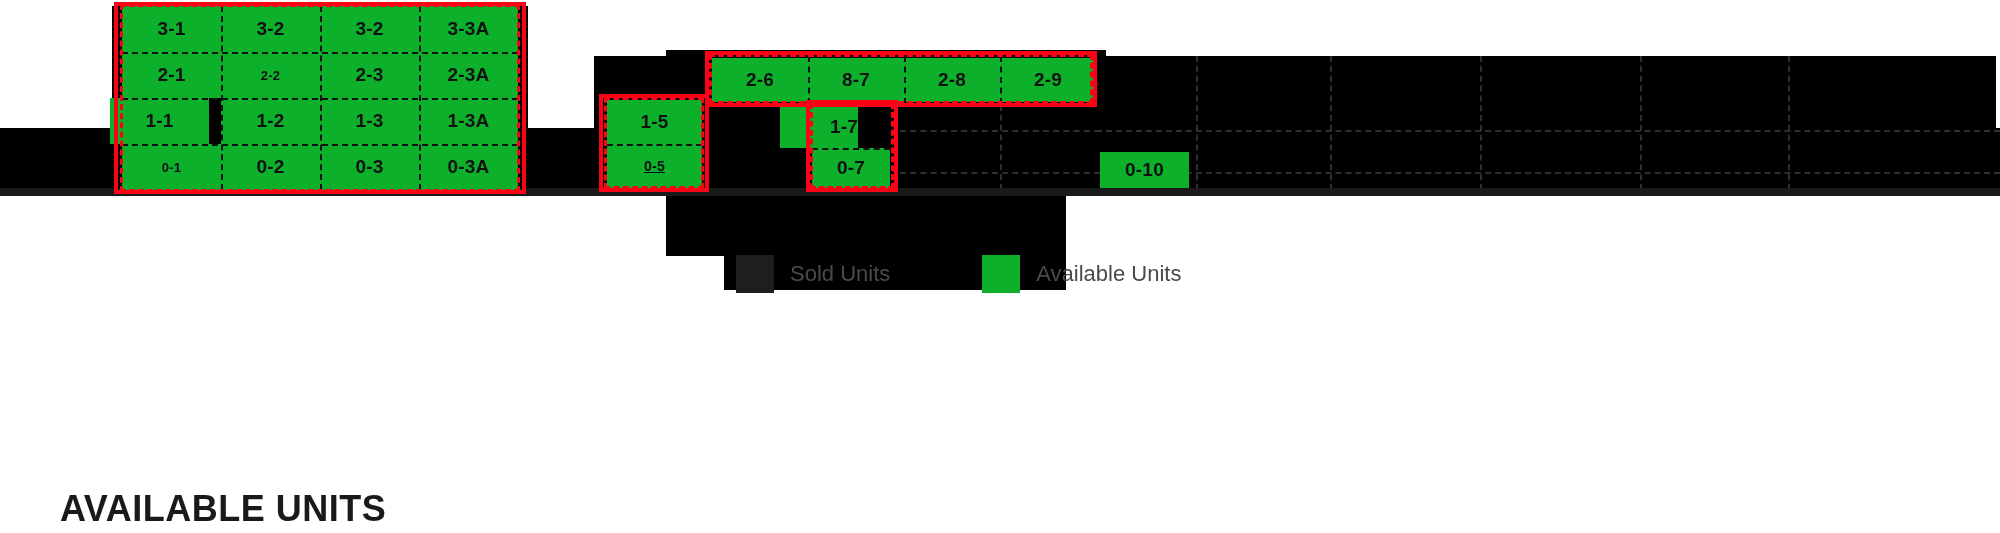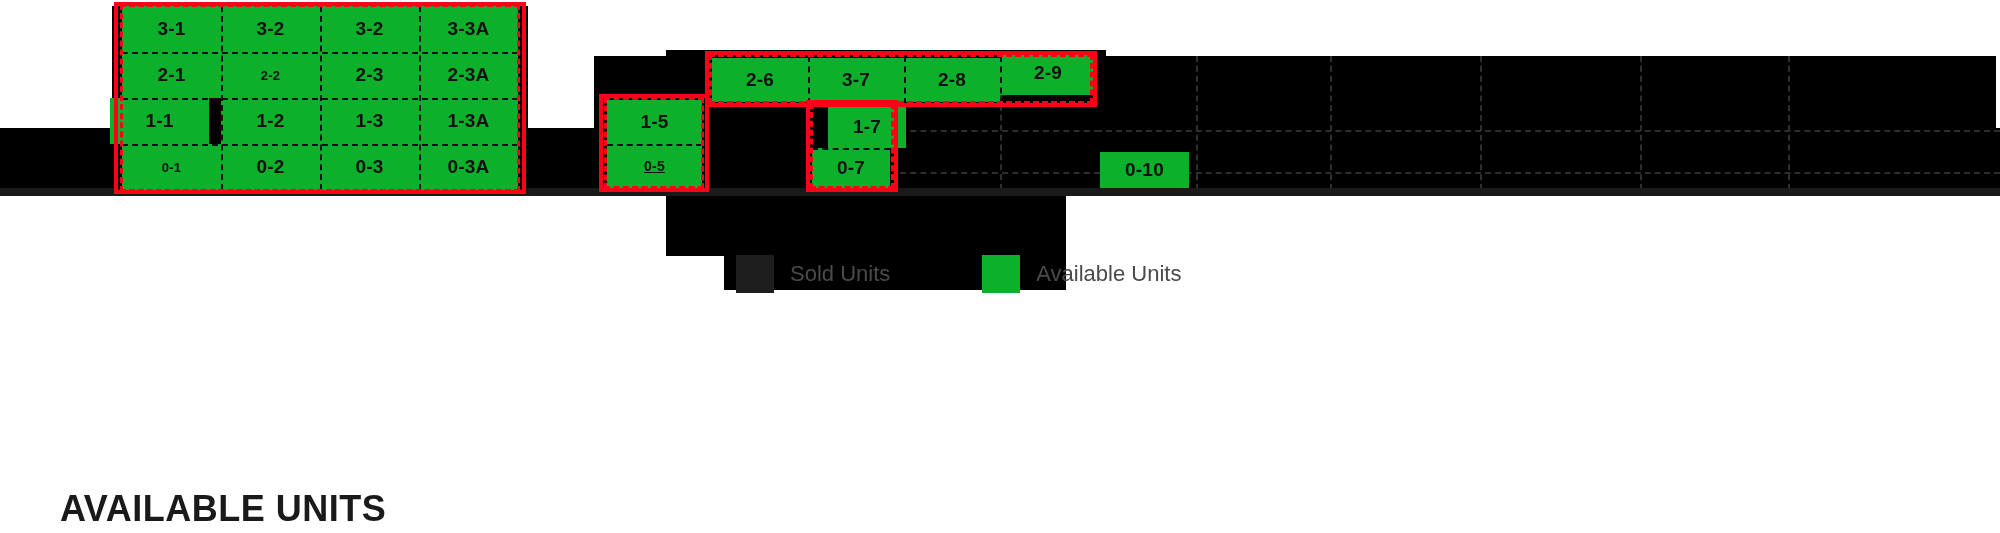--- a/index.html
+++ b/index.html
@@ -228,35 +228,35 @@
       <span class="lbl">0-5</span>
     </div>
   <div class="sep-h" style="left:607px; top:144px; width:95px;"></div>
   <div class="hl" style="left:599px; top:94px; width:110px; height:98px;"></div>
   <div class="hl dash" style="left:604px; top:97px; width:100px; height:92px;"></div>
 
   <div class="unit" style="left:712px; top:58px; width:96px; height:44px; font-size:19px;">
       <span class="lbl">2-6</span>
     </div>
   <div class="unit" style="left:808px; top:58px; width:96px; height:44px; font-size:19px;">
-      <span class="lbl">3-7</span>
+      <span class="lbl">8-7</span>
     </div>
   <div class="unit" style="left:904px; top:58px; width:96px; height:44px; font-size:19px;">
       <span class="lbl">2-8</span>
     </div>
-  <div class="unit" style="left:1000px; top:51px; width:96px; height:44px; font-size:19px;text-align:right;">
+  <div class="unit" style="left:1000px; top:58px; width:96px; height:44px; font-size:19px;text-align:right;">
       <span class="lbl">2-9</span>
     </div>
   <div class="sep-v" style="left:808px;  top:56px; height:48px;"></div>
   <div class="sep-v" style="left:904px;  top:56px; height:48px;"></div>
   <div class="sep-v" style="left:1000px; top:56px; height:48px;"></div>
   <div class="hl" style="left:705px; top:51px; width:392px; height:56px;"></div>
   <div class="hl dash" style="left:709px; top:54px; width:384px; height:50px;"></div>
 
-  <div class="unit" style="left:828px; top:106px; width:78px; height:42px; font-size:19px;">
+  <div class="unit" style="left:780px; top:106px; width:78px; height:42px; font-size:19px;justify-content:flex-end;">
       <span class="lbl">1-7</span>
     </div>
   <div class="unit" style="left:812px; top:148px; width:78px; height:40px; font-size:19px;">
       <span class="lbl">0-7</span>
     </div>
   <div class="sep-h" style="left:812px; top:148px; width:78px;"></div>
   <div class="hl" style="left:806px; top:100px; width:92px; height:92px;"></div>
   <div class="hl dash" style="left:810px; top:103px; width:84px; height:86px;"></div>
 
   <div class="unit" style="left:1100px; top:152px; width:89px; height:36px; font-size:19px;">

